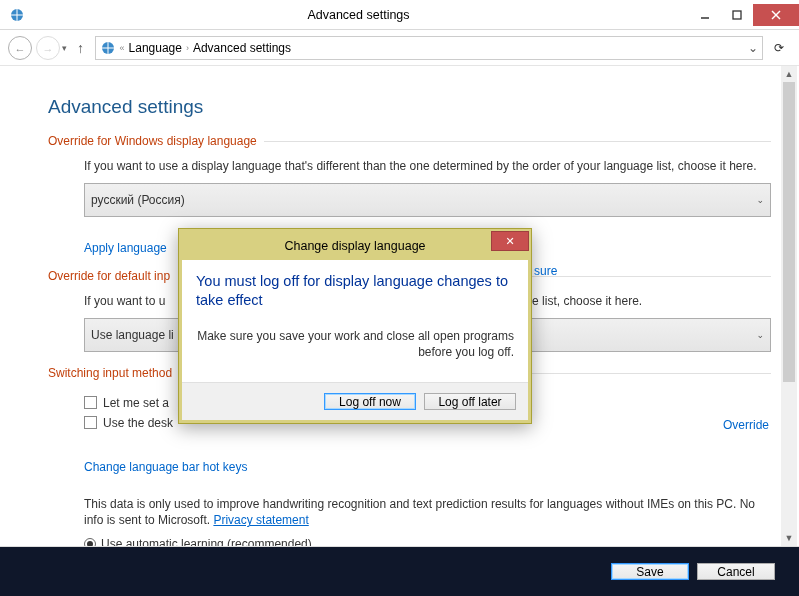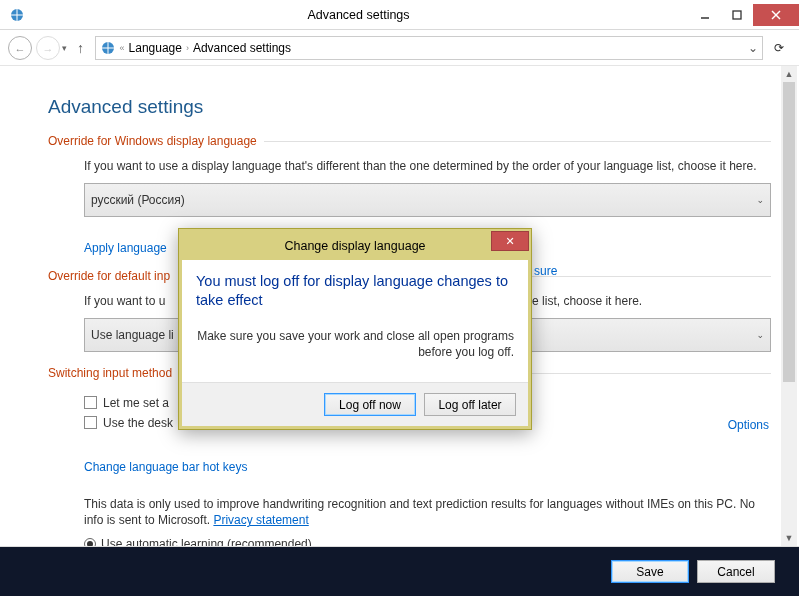--- a/index.html
+++ b/index.html
@@ -39,21 +39,21 @@
 .options-link { float:right; color:#0066cc; font-size:12px; margin-top:4px; }
 .checkbox-row { display:flex; align-items:center; gap:6px; margin:6px 0; font-size:12px; }
 .checkbox { width:13px; height:13px; border:1px solid #888; background:#fff; }
 .radio-row { display:flex; align-items:center; gap:5px; margin:6px 0; font-size:12px; }
 .radio { width:12px; height:12px; border:1px solid #666; border-radius:50%; display:flex; align-items:center; justify-content:center; }
 .radio.checked::after { content:""; width:6px; height:6px; background:#333; border-radius:50%; }
 .cut { color:#333; }
 
 
 .footer { position:absolute; bottom:0; left:0; right:0; height:50px; background:#0f172a; border-top:1px solid #ddd; display:flex; align-items:center; justify-content:flex-end; padding:0 24px; gap:8px; }
-.btn { min-width:78px; height:23px; border:1px solid #adadad; background:linear-gradient(#f5f5f5,#e8e8e8); font-size:12px; display:flex; align-items:center; justify-content:center; }
+.btn { min-width:78px; height:17px; border:1px solid #adadad; background:linear-gradient(#f5f5f5,#e8e8e8); font-size:12px; display:flex; align-items:center; justify-content:center; }
 .btn.default { border:1px solid #3399ff; box-shadow: inset 0 0 0 1px #a6d8ff; }
 
 
 .dialog { position:absolute; left:178px; top:228px; width:354px; border:1px solid #a9a237; background:#fff; box-shadow: 0 4px 18px rgba(0,0,0,.35); }
 .dialog-frame { border:3px solid #d8d081; }
 .dlg-title { background:#d8d081; height:28px; display:flex; align-items:center; padding:0 0 0 10px; font-size:12.5px; justify-content:center; position:relative; }
 .dlg-title span.t { position:absolute; left:50%; transform:translateX(-50%); }
 .dlg-close { position:absolute; right:-1px; top:-1px; width:38px; height:20px; background:#c8504f; color:#fff; display:flex; align-items:center; justify-content:center; font-size:11px; border:1px solid #a03f3f; }
 .dlg-body { padding:12px 14px 10px 14px; background:#fff; }
 .dlg-h { color:#003399; font-size:14.5px; line-height:1.3; margin-bottom:18px; }
@@ -146,21 +146,21 @@
 
   <div class="section-title" style="--tw:140px">Switching input method</div>
   <div class="section-body">
     <div class="checkbox-row">
       <div class="checkbox"></div>
       <span>Let me set a</span>
     </div>
     <div class="checkbox-row">
       <div class="checkbox"></div>
       <span>Use the desk</span>
-      <span class="options-link" style="position:absolute;right:30px;">Options</span>
+      <span class="options-link" style="position:absolute;right:30px;">Override</span>
     </div>
     <span class="link">Change language bar hot keys</span>
   </div>
 
   <div class="section-body">
     <div class="desc">
       <span>This data is only used to improve handwriting recognition and text prediction results for languages without IMEs on this PC. No info is sent to Microsoft. </span><span class="link" style="margin:0;text-decoration:underline">Privacy statement</span>
     </div>
     <div class="radio-row">
       <div class="radio checked"></div>

